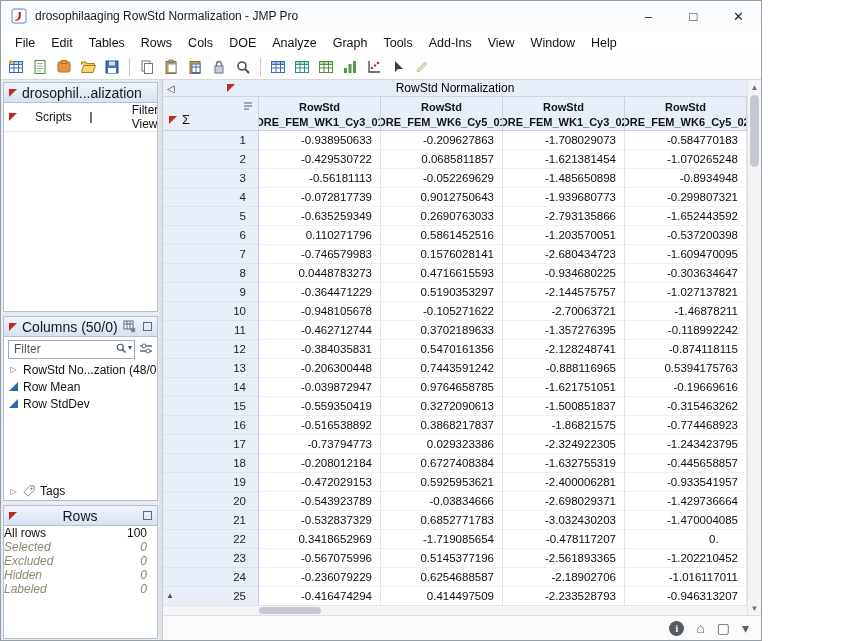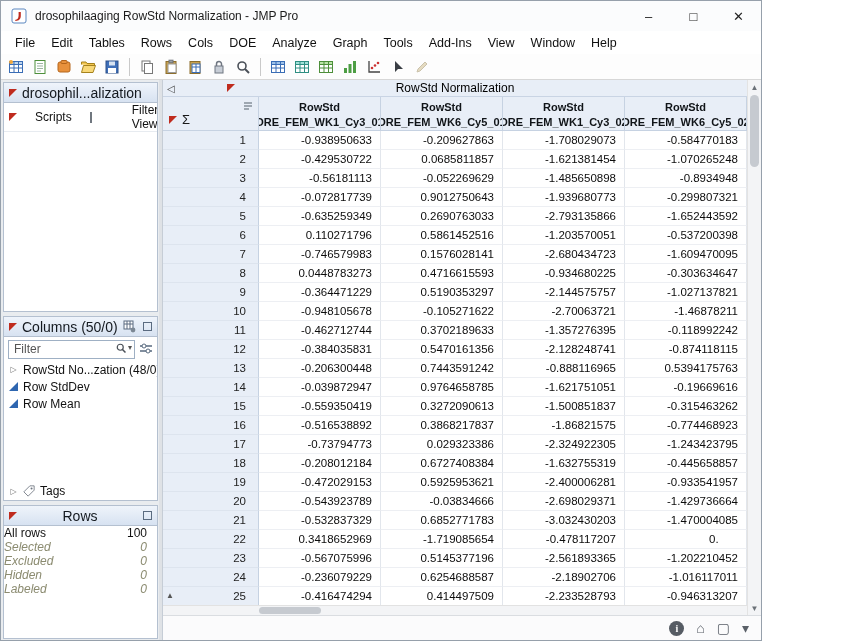--- a/index.html
+++ b/index.html
@@ -293,25 +293,25 @@
             <circle cx="9" cy="9" r="2" fill="#fff" stroke="#5a6b80"></circle>
           </svg>
         </div>
         <div class="col-list" id="col-list">
             <div class="col-item">
               <span class="tri-closed">▷</span>
               <span>RowStd No...zation (48/0)</span>
             </div>
             <div class="col-item">
               <span class="cont-icon"></span>
-              <span>Row StdDev</span>
+              <span>Row Mean</span>
             </div>
             <div class="col-item">
               <span class="cont-icon"></span>
-              <span>Row Mean</span>
+              <span>Row StdDev</span>
             </div>
           </div>
         <div class="tags-row">
           <span class="tri-closed">▷</span>
           <svg width="12" height="12" viewBox="0 0 14 14">
             <path d="M1 8l5 5 7-7V1H8z" fill="#fff" stroke="#6f7681"></path>
             <circle cx="10" cy="4" r="1.2" fill="#6f7681"></circle>
           </svg>
           <span>Tags</span>
         </div>

